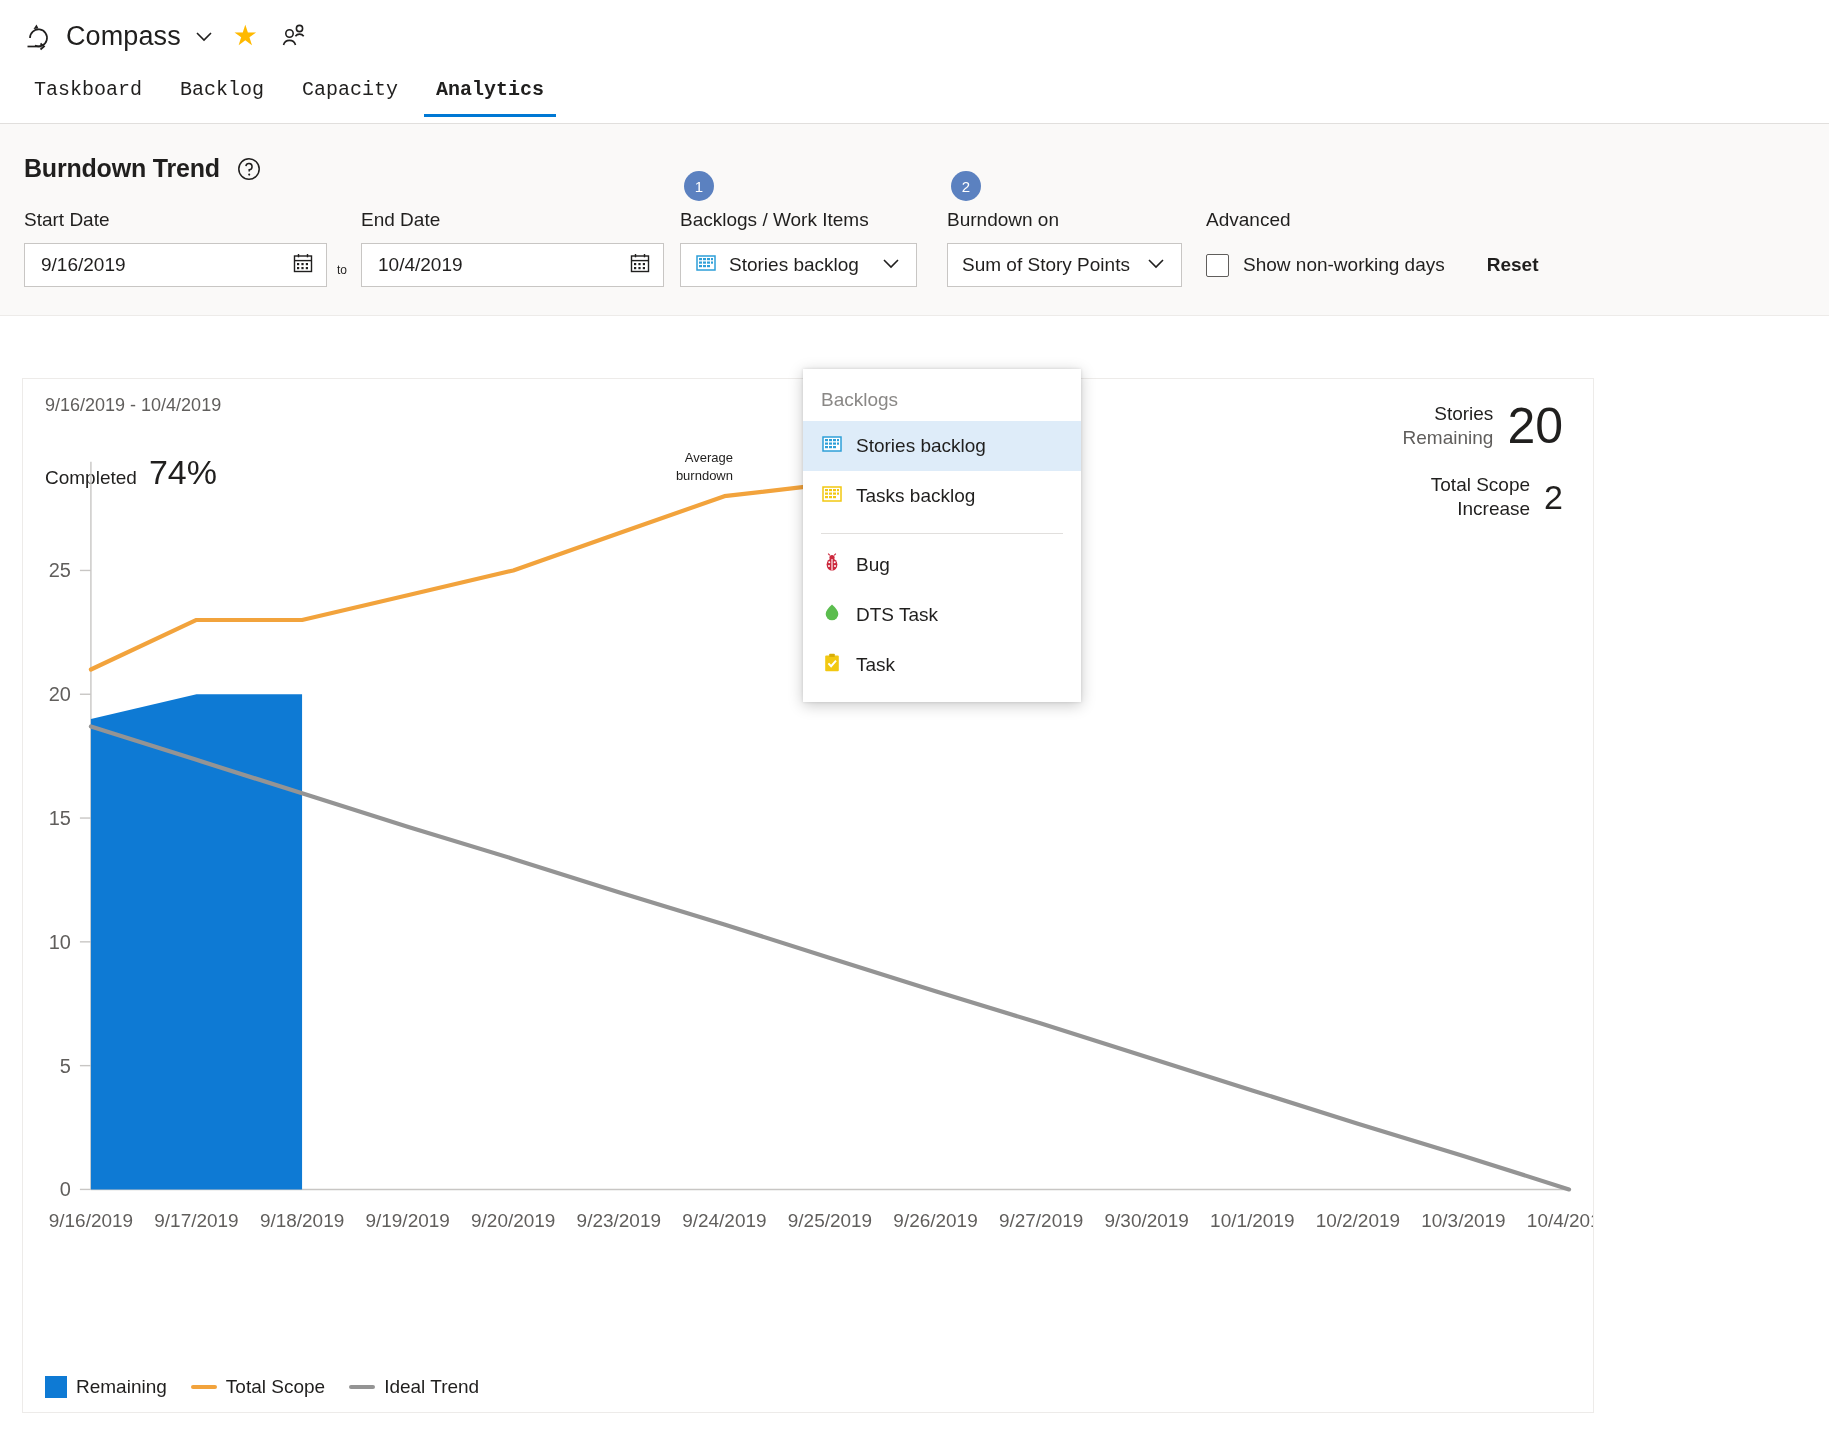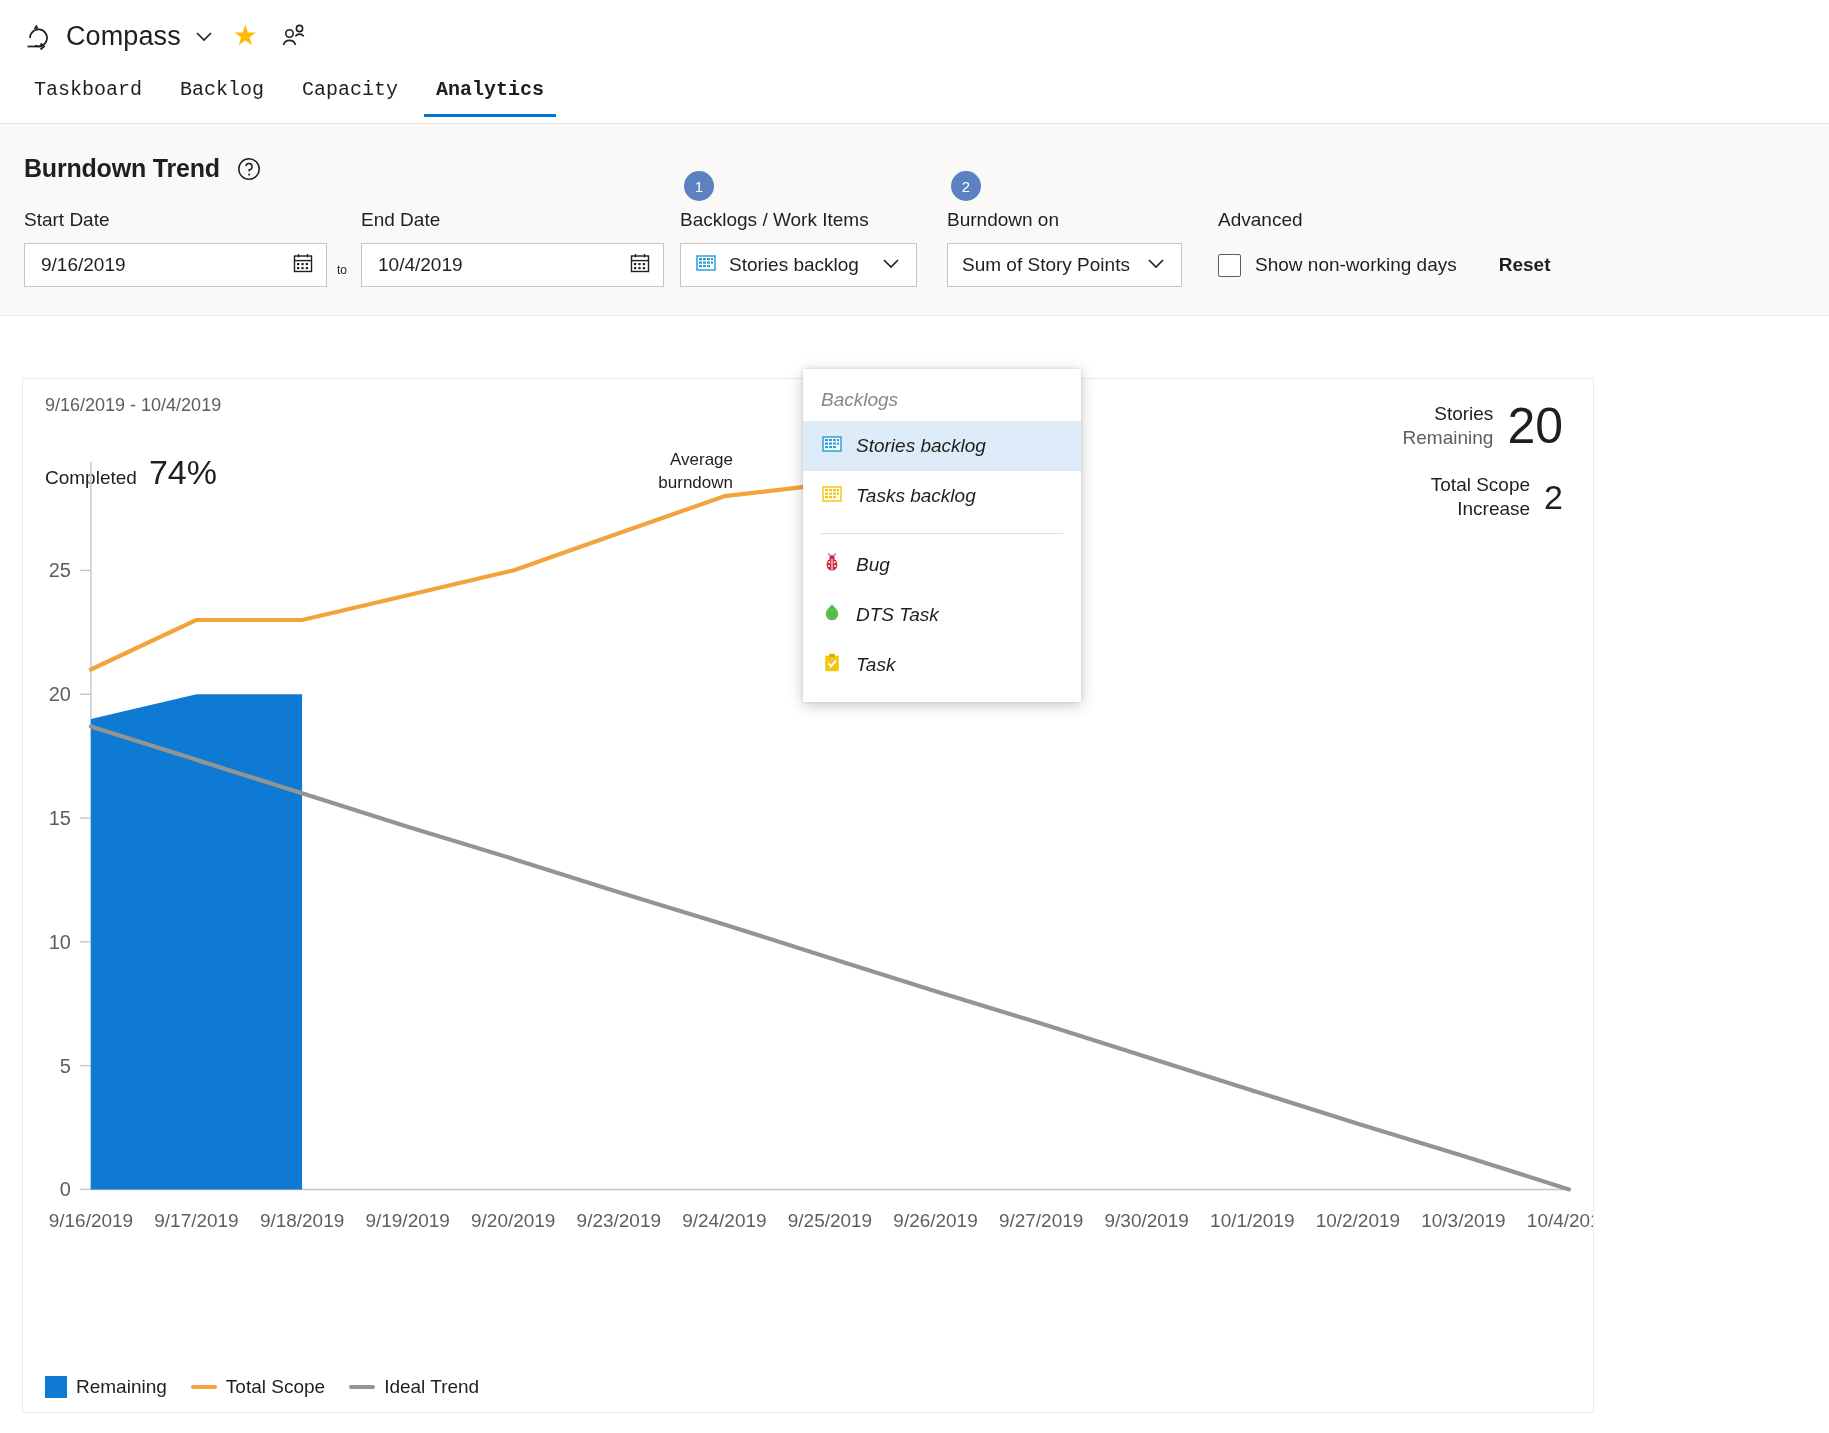--- a/index.html
+++ b/index.html
@@ -122,21 +122,20 @@
 
   
   .dd-panel {
     position: absolute;
     left: 803px; top: 369px;
     width: 278px;
     background: #ffffff;
     box-shadow: 0 3px 14px rgba(0,0,0,.22), 0 0 3px rgba(0,0,0,.12);
     padding: 10px 0 12px 0;
     z-index: 50;
-    font-style: italic;
   }
   .dd-head {
     font-size: 19px; color: #8a8886;
     padding: 10px 0 10px 18px;
   }
   .dd-item {
     display:flex; align-items:center;
     height: 50px;
     padding-left: 18px;
     font-size: 19px; color:#201f1e;
@@ -161,21 +160,21 @@
   .stat-completed {
     position:absolute; left: 22px; top: 74px;
     display:flex; align-items: baseline; gap: 12px;
   }
   .stat-completed .cap { font-size:19px; color:#201f1e; }
   .stat-completed .big { font-size:34px; color:#201f1e; }
 
   .stat-avg {
     position:absolute; left: 600px; top: 70px;
     width: 110px; text-align:right;
-    font-size:17px; color:#201f1e; line-height:1.35;
+    font-size:13px; color:#201f1e; line-height:1.35;
   }
 
   .stat-right {
     position:absolute; right: 30px; top: 22px;
     text-align:right;
   }
   .sr-row { display:flex; align-items:center; justify-content:flex-end; gap: 14px; }
   .sr-lbl { font-size:19px; color:#605e5c; line-height:1.25; text-align:right; }
   .sr-lbl .l1 { color:#201f1e; }
   .sr-num { font-size:50px; color:#201f1e; line-height:1; }
@@ -328,21 +327,21 @@
       <div class="combo combo-burn">
         <span class="label">Sum of Story Points</span>
         <span>
           <svg width="22" height="22" viewBox="0 0 22 22">
               <path d="M4 8 L11 15 L18 8" fill="none" stroke="#201f1e" stroke-width="1.6"></path>
             </svg>
         </span>
       </div>
     </div>
 
-    <div class="fgroup" style="margin-left:36px;">
+    <div class="fgroup" style="margin-left:24px;">
       <span class="flabel">Advanced</span>
       <div class="adv-row">
         <span class="cbx"></span>
         <span class="cbx-label">Show non-working days</span>
         <span class="reset">Reset</span>
       </div>
     </div>
 
   </div>
 </div>

